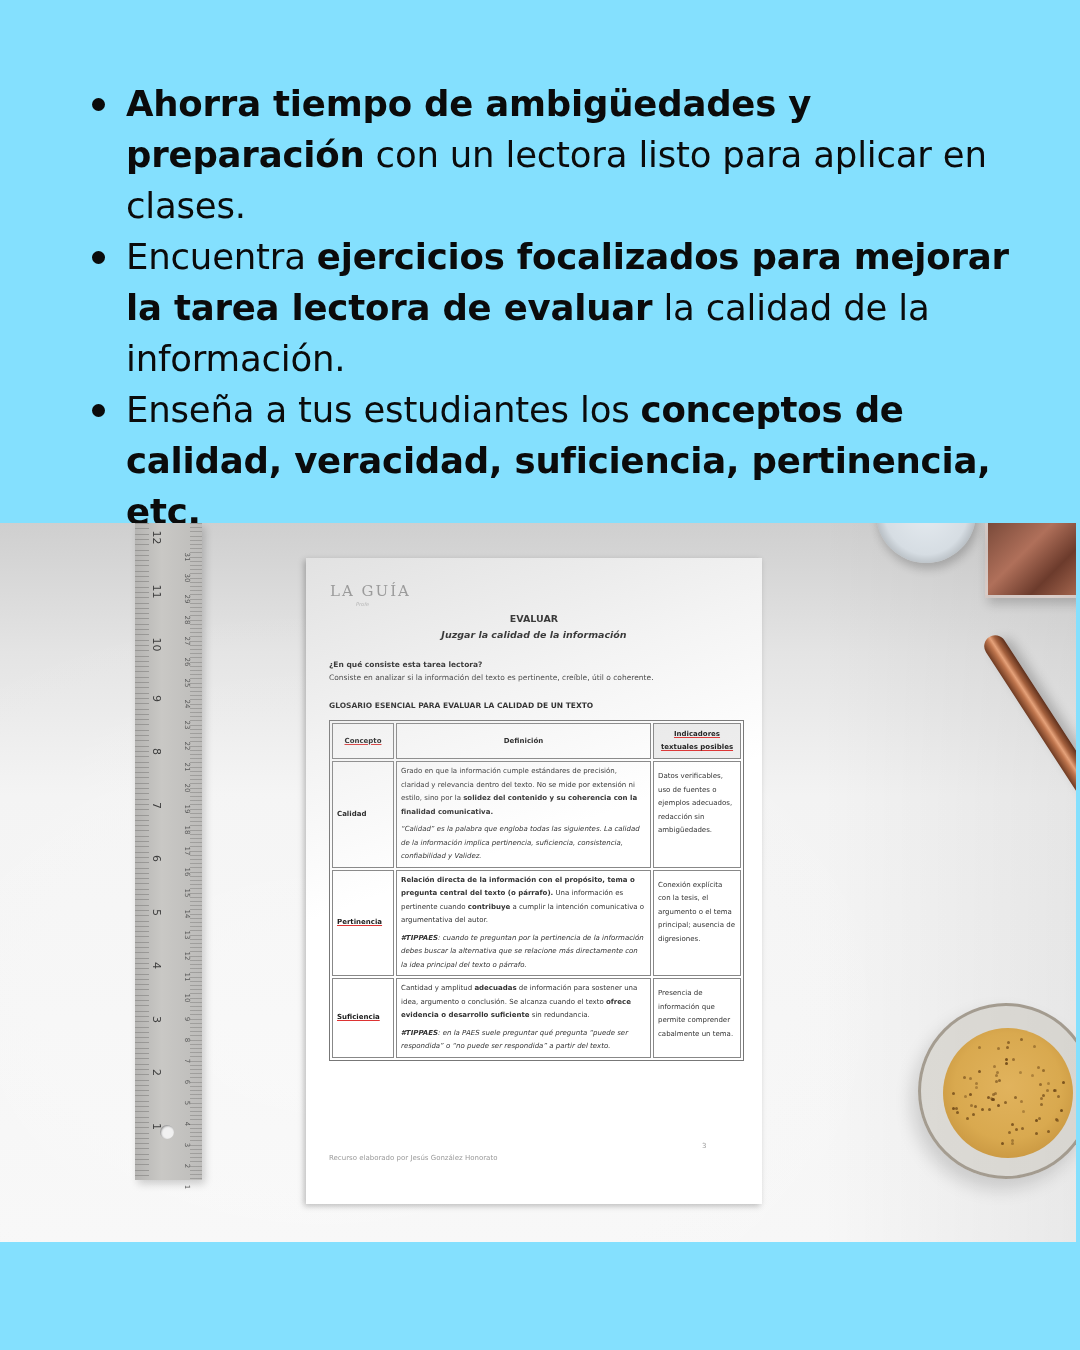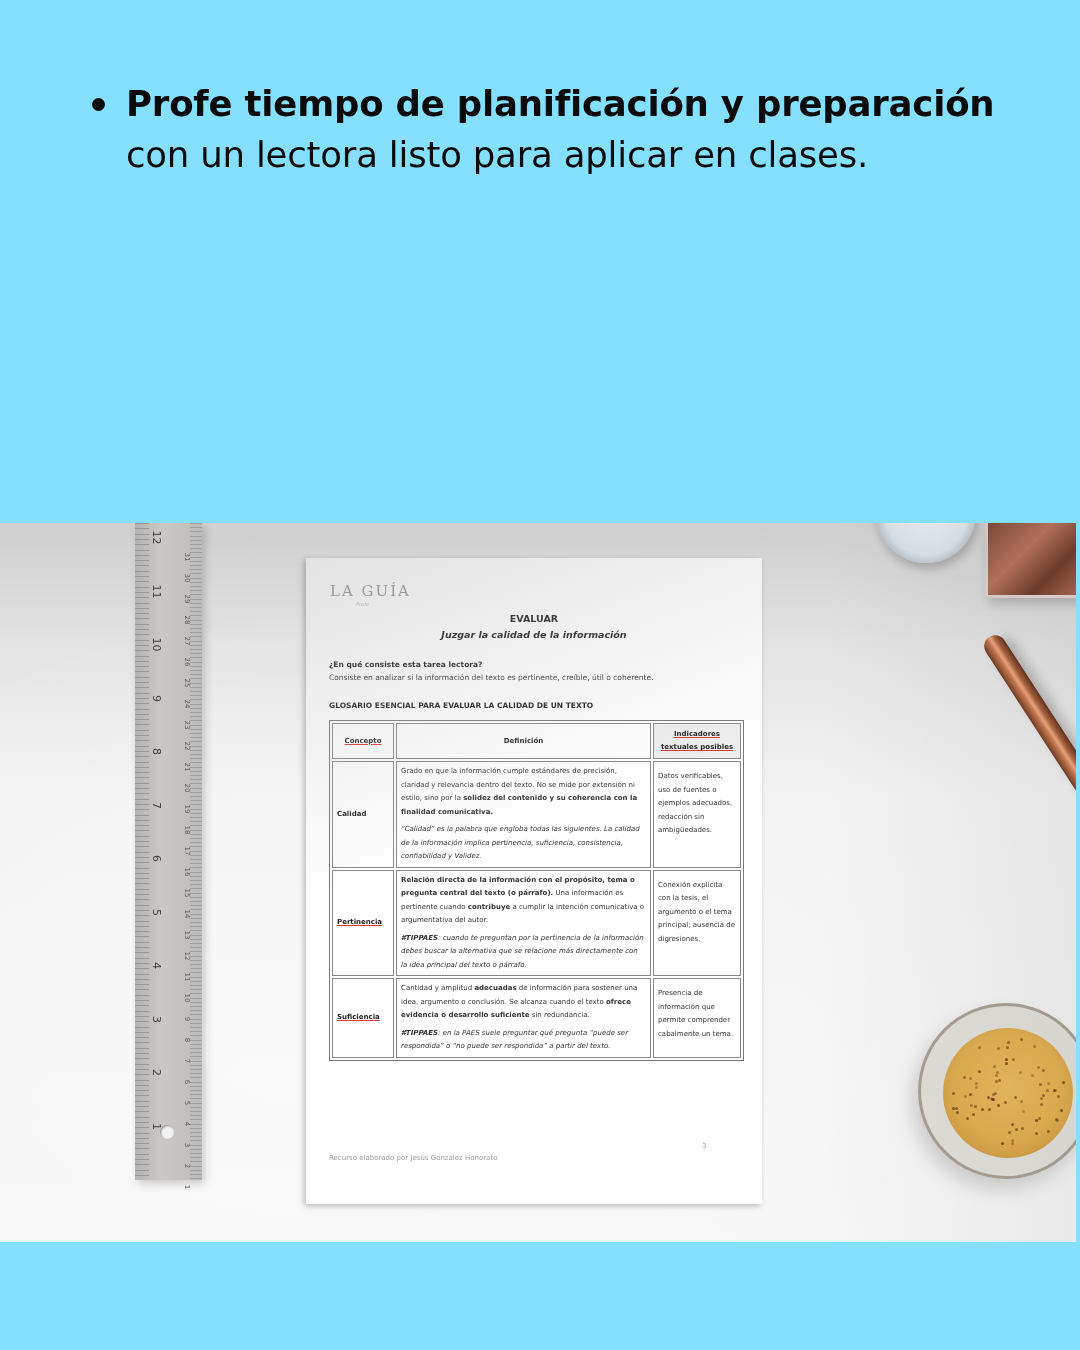--- a/index.html
+++ b/index.html
@@ -53,21 +53,23 @@
   .clips { position:absolute; left:985px; top:0; width:91px; height:72px; background:linear-gradient(135deg,#7a4a3a,#b0705a 40%,#6c3b2c 70%,#a6674f); border:3px solid rgba(230,230,230,0.8); border-top:none; box-shadow: 3px 6px 10px rgba(0,0,0,0.18); }
   .pen { position:absolute; left:980px; top:120px; width:22px; height:250px; background:linear-gradient(90deg,#6e3b23 0%, #c0764e 35%, #e6a27a 50%, #a4603d 70%, #5e301c 100%); border-radius:11px 11px 4px 4px; transform:rotate(-33deg); transform-origin:top left; box-shadow: 6px 8px 12px rgba(0,0,0,0.22); }
   .cup { position:absolute; left:918px; top:480px; width:170px; height:170px; border-radius:50%; background:rgba(200,195,185,0.5); border:3px solid rgba(140,130,115,0.7); box-shadow: -6px 10px 18px rgba(0,0,0,0.15); }
   .coffee { position:absolute; left:22px; top:22px; width:130px; height:130px; border-radius:50%; background: radial-gradient(circle at 50% 45%, #e1b35d 0%, #d9a94f 55%, #c89640 80%, #b58535 100%); }
   .coffee .spk { position:absolute; width:3px; height:3px; border-radius:50%; background:#6a4416; }
 </style>
 </head>
 <body>
 
 <ul class="bullets">
-  <li><span class="dot"></span><span class="bullet-text"><b>Profe tiempo de planificación y preparación</b><span class="reg"> con un lectora listo para aplicar en clases.</span></span></li>
+  <li><span class="dot"></span><span class="bullet-text"><b>Ahorra tiempo de ambigüedades y preparación</b><span class="reg"> con un lectora listo para aplicar en clases.</span></span></li>
+  <li><span class="dot"></span><span class="bullet-text"><span class="reg">Encuentra </span><b>ejercicios focalizados para mejorar la tarea lectora de evaluar</b><span class="reg"> la calidad de la información.</span></span></li>
+  <li><span class="dot"></span><span class="bullet-text"><span class="reg">Enseña a tus estudiantes los </span><b>conceptos de calidad, veracidad, suficiencia, pertinencia, etc.</b></span></li>
 </ul>
 
 <div class="photo">
   <div class="vignette"></div>
   <div class="shadow-right"></div>
 
   <div class="ruler">
     <div class="ticks-l"></div>
     <div class="ticks-r"></div>
     <div id="ruler-labels">

